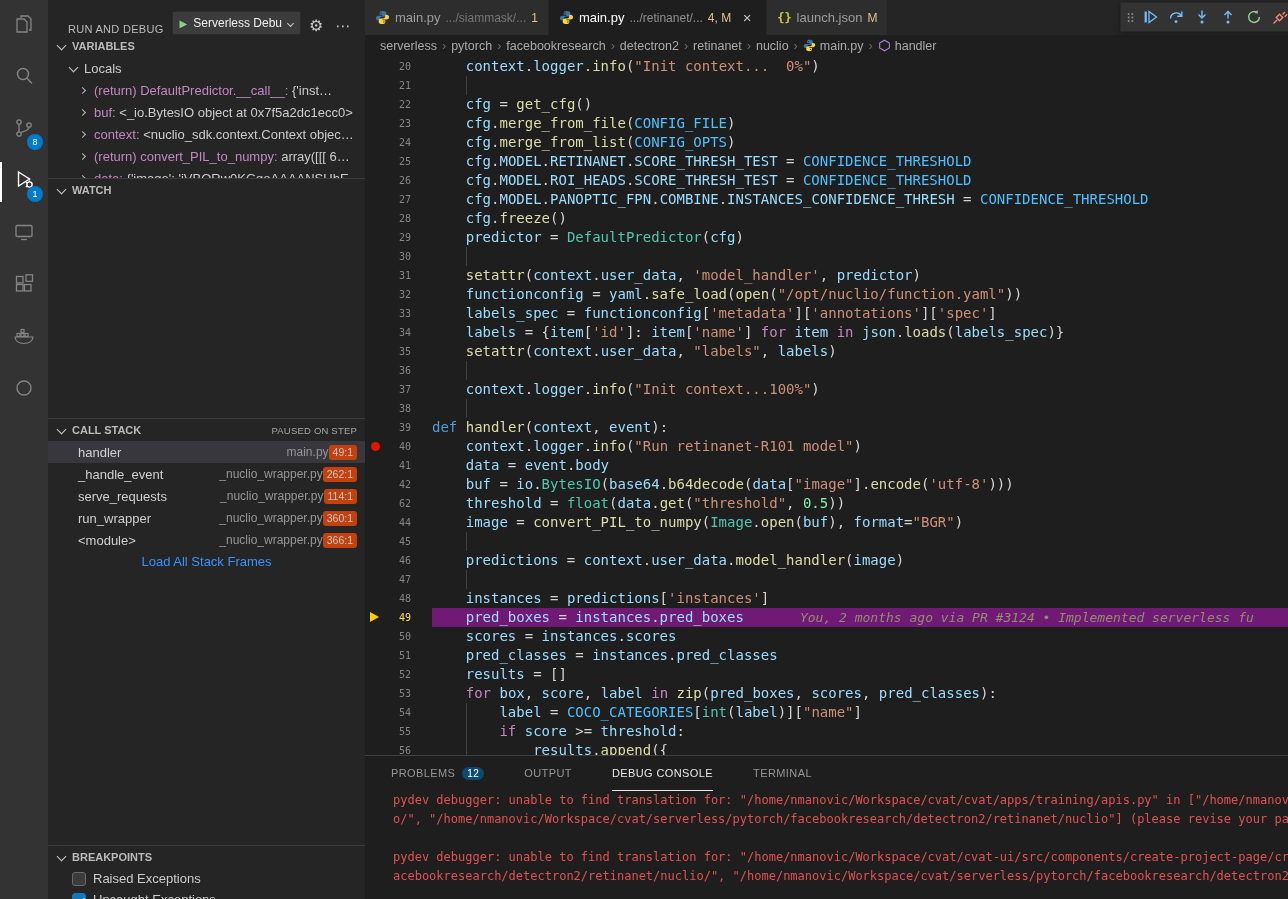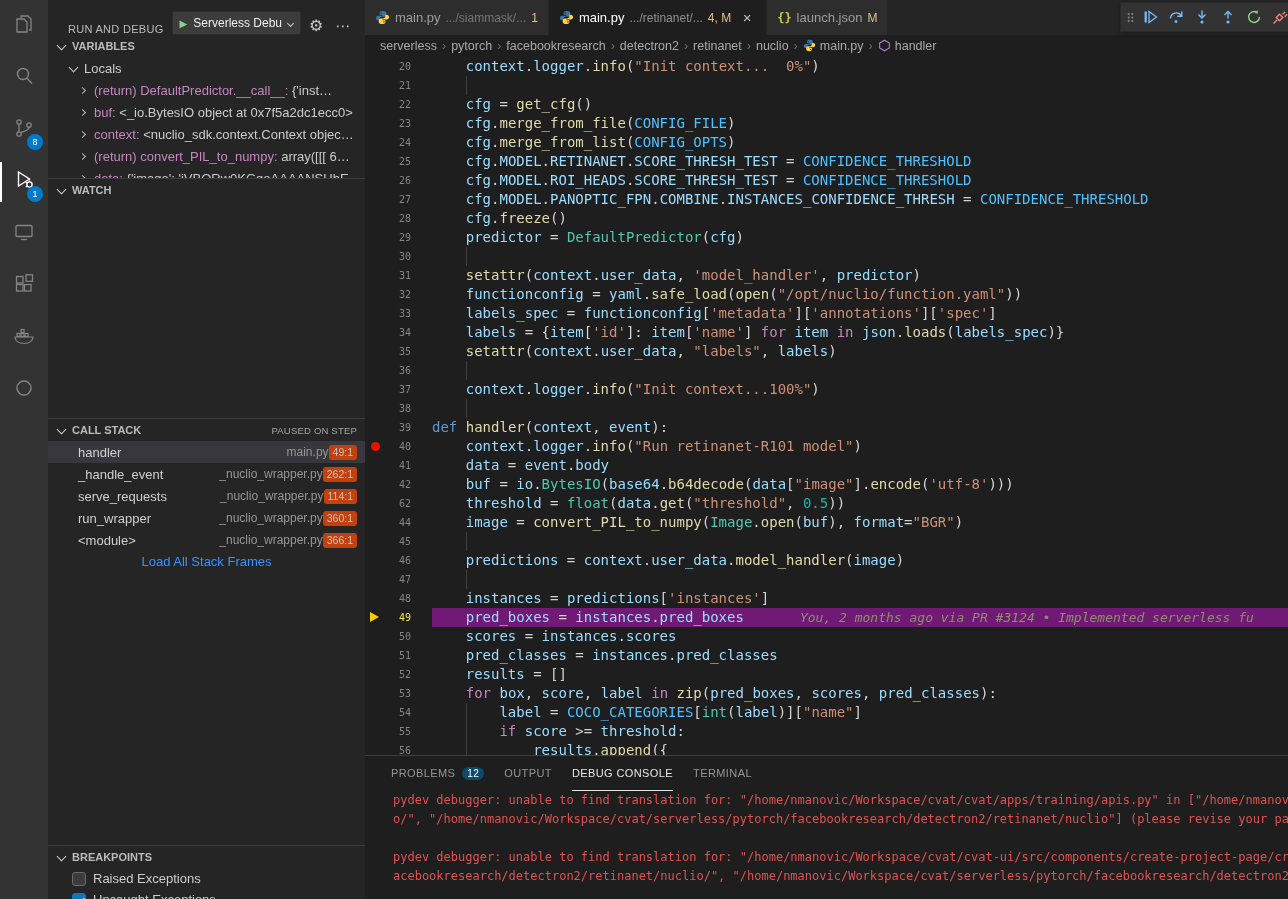--- a/index.html
+++ b/index.html
@@ -69,31 +69,31 @@
   .gutter{flex:0 0 67px;position:relative;display:flex;align-items:center;justify-content:flex-end;padding-right:21px}
   .line-num{color:#858585;font-size:10px}
   .code-line.current .line-num{color:#fde047}
   .bp-dot{position:absolute;left:6px;top:5px;width:9px;height:9px;border-radius:50%;background:#e51400}
   .cur-arrow{position:absolute;left:5px;top:4px;width:0;height:0;border-left:9px solid #ffcc00;border-top:5.5px solid transparent;border-bottom:5.5px solid transparent}
   .code-text{flex:1;white-space:pre;color:#d4d4d4;position:relative}
   .code-line.current .code-text{background:#701a75}
   .guide{position:absolute;left:4ch;top:0;bottom:0;width:1px;background:#404040}
   .blame{color:#8f8f6d;font-style:italic;margin-left:56px;font-size:13px}
   .tk-w{color:#d4d4d4}.tk-v{color:#9cdcfe}.tk-f{color:#dcdcaa}.tk-s{color:#ce9178}.tk-k{color:#c586c0}
-  .tk-d{color:#569cd6}.tk-t{color:#4ec9b0}.tk-c{color:#4fc1ff}.tk-n{color:#14b8a6}
+  .tk-d{color:#569cd6}.tk-t{color:#4ec9b0}.tk-c{color:#4fc1ff}.tk-n{color:#86efac}
 
   
   .debug-toolbar{position:absolute;top:2px;right:-8px;height:30px;display:flex;align-items:center;background:#333333;border:1px solid #2a2a2a;box-shadow:0 1px 4px rgba(0,0,0,.35);padding:0 2px;z-index:10}
   .dt-btn{width:26px;height:26px;display:flex;align-items:center;justify-content:center;cursor:pointer;border-radius:4px}
   .dt-btn svg{width:16px;height:16px}
   .grip{width:14px;height:26px;display:flex;align-items:center;justify-content:center;cursor:grab}
 
   
   .panel{position:absolute;left:365px;top:755px;width:923px;height:144px;background:#1e1e1e;border-top:1px solid #3e3e42}
-  .panel-tabs{height:35px;display:flex;align-items:center;padding-left:26px;gap:20px}
+  .panel-tabs{height:35px;display:flex;align-items:center;padding-left:26px;gap:40px}
   .ptab{font-size:11px;color:#969696;letter-spacing:.4px;height:100%;display:flex;align-items:center;gap:7px;border-bottom:1px solid transparent;cursor:pointer}
   .ptab.active{color:#e7e7e7;border-bottom-color:#e7e7e7}
   .ptab-badge{background:#0c4a6e;color:#ffffff;border-radius:9px;padding:1px 5px;font-size:10px}
   .console{padding-left:28px;font-family:"DejaVu Sans Mono",monospace;font-size:12px;line-height:19px;overflow:hidden}
   .console-line{white-space:pre;color:#e05252}
 </style>
 </head>
 <body>
 
 <div class="wb">

